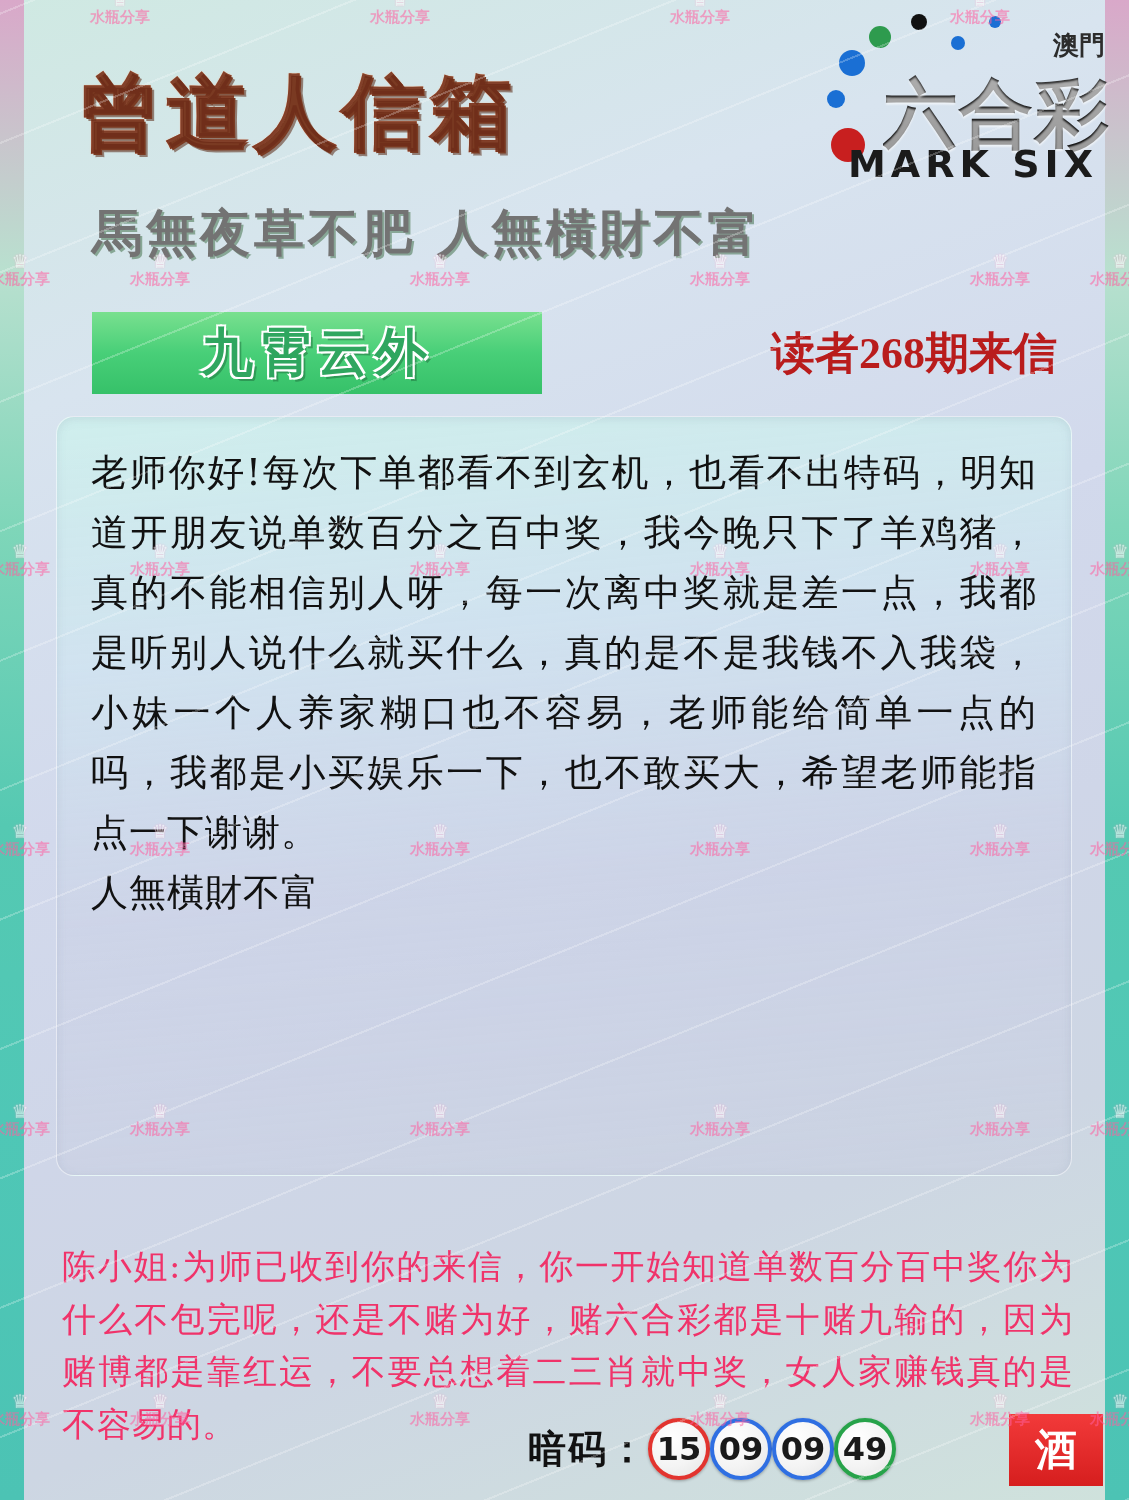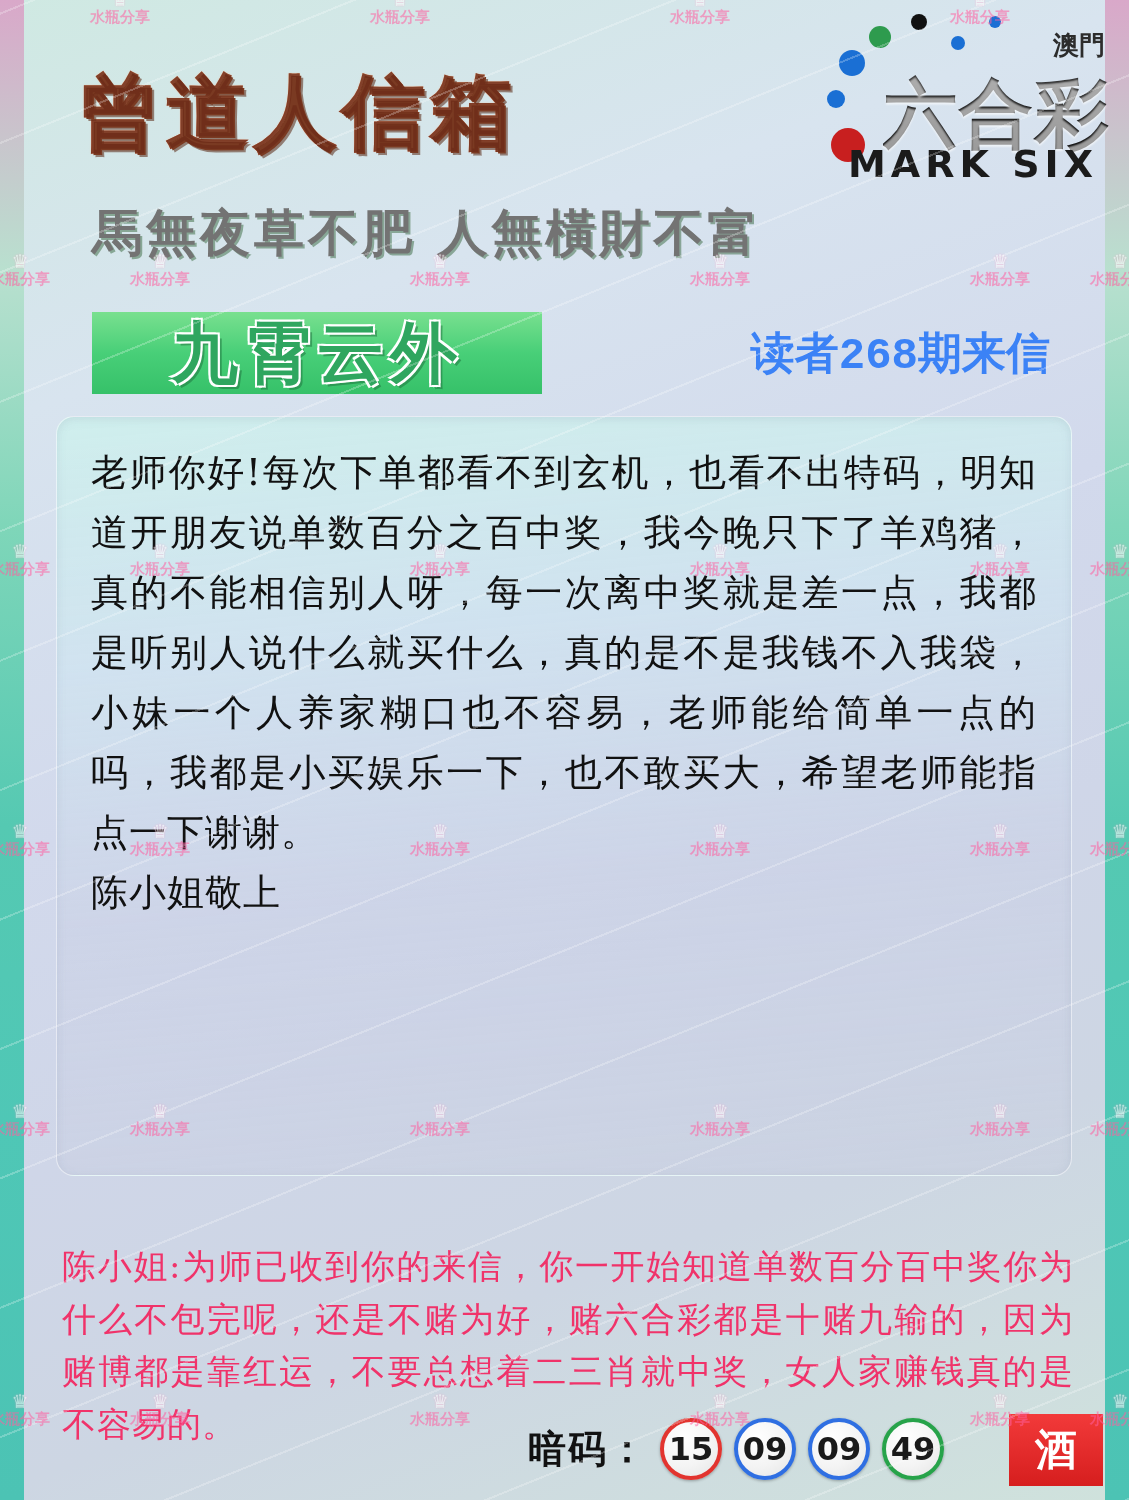--- a/index.html
+++ b/index.html
@@ -83,29 +83,29 @@
 
   
   .bandrow{position:relative;height:100px;}
   .greenbox{
     position:absolute;left:92px;top:6px;width:450px;height:82px;
     background:linear-gradient(180deg,#79e08f 0%,#48cf78 50%,#36c169 100%);
     display:flex;align-items:center;justify-content:center;
   }
   .greenbox span{
     font-family:"DejaVu Serif","Liberation Serif",serif;
-    font-size:67px;font-weight:bold;letter-spacing:6px;color:#2fa65f;
+    font-size:52px;font-weight:bold;letter-spacing:6px;color:#2fa65f;
     text-shadow:
       -2px -2px 0 #ffffff, 2px -2px 0 #ffffff, -2px 2px 0 #ffffff, 2px 2px 0 #ffffff,
       4px 4px 0 rgba(30,110,60,.5);
   }
   .issue{
-    position:absolute;right:79px;top:18px;
-    font-family:Liberation Mono, monospace;
-    font-size:44px;font-weight:bold;color:#3b82f6;
+    position:absolute;right:72px;top:18px;
+    font-family:Liberation Serif, serif;
+    font-size:44px;font-weight:bold;color:#b91c1c;
   }
 
   
   .card{
     position:absolute;left:56px;top:416px;width:1016px;height:760px;
     border-radius:18px;
     background:linear-gradient(175deg,rgba(205,240,236,.85) 0%,rgba(207,228,240,.75) 30%,rgba(203,210,230,.6) 60%,rgba(200,206,224,.45) 100%);
     border:1px solid rgba(255,255,255,.5);
     box-shadow:0 2px 10px rgba(120,140,160,.18) inset;
     box-sizing:border-box;
@@ -124,21 +124,21 @@
     font-family:"DejaVu Serif","Liberation Serif",serif;
     font-size:34px;line-height:1.55;color:#f0336a;
     text-align:justify;letter-spacing:1px;
   }
 
   
   .codes{
     position:absolute;left:0;right:0;bottom:14px;height:76px;
   }
   .codes-inner{
-    position:absolute;left:528px;bottom:6px;display:flex;align-items:center;gap:12px;margin-top:20px;
+    position:absolute;left:528px;bottom:6px;display:flex;align-items:center;margin-top:20px;
   }
   .code-label{
     font-family:"DejaVu Serif","Liberation Serif",serif;
     font-size:38px;font-weight:bold;color:#111;letter-spacing:2px;
   }
   .ball{
     width:54px;height:54px;border-radius:50%;
     display:flex;align-items:center;justify-content:center;
     font-family:"DejaVu Sans","Liberation Sans",sans-serif;
     font-size:32px;font-weight:bold;color:#1a1a1a;
@@ -185,21 +185,21 @@
 
   <div class="bandrow" style="position:absolute;left:0;right:0;top:306px;">
     <div class="greenbox">
       <span>九霄云外</span>
     </div>
     <div class="issue">读者268期来信</div>
   </div>
 
   <div class="card">
     <div class="letter">老师你好!每次下单都看不到玄机，也看不出特码，明知道开朋友说单数百分之百中奖，我今晚只下了羊鸡猪，真的不能相信别人呀，每一次离中奖就是差一点，我都是听别人说什么就买什么，真的是不是我钱不入我袋，小妹一个人养家糊口也不容易，老师能给简单一点的吗，我都是小买娱乐一下，也不敢买大，希望老师能指点一下谢谢。</div>
-    <div class="letter sign">陈小姐敬上</div>
+    <div class="letter sign">人無橫財不富</div>
   </div>
 
   <div class="reply">陈小姐:为师已收到你的来信，你一开始知道单数百分百中奖你为什么不包完呢，还是不赌为好，赌六合彩都是十赌九输的，因为赌博都是靠红运，不要总想着二三肖就中奖，女人家赚钱真的是不容易的。</div>
 
   <div class="codes">
     <div class="codes-inner">
       <span class="code-label">暗码：</span>
       <span class="ball red">15</span>
       <span class="ball blue">09</span>
       <span class="ball blue">09</span>

